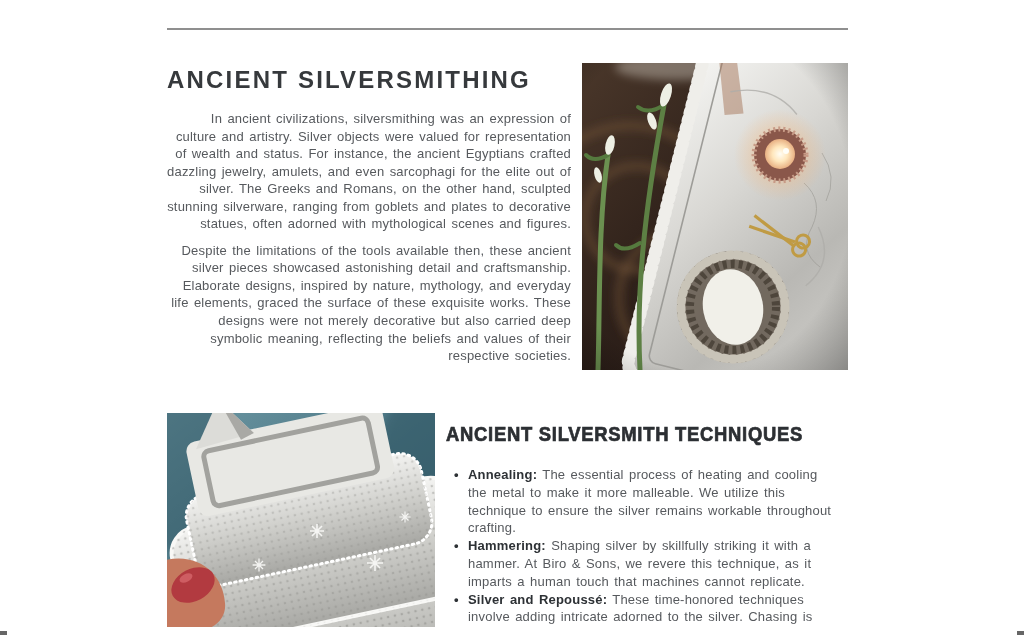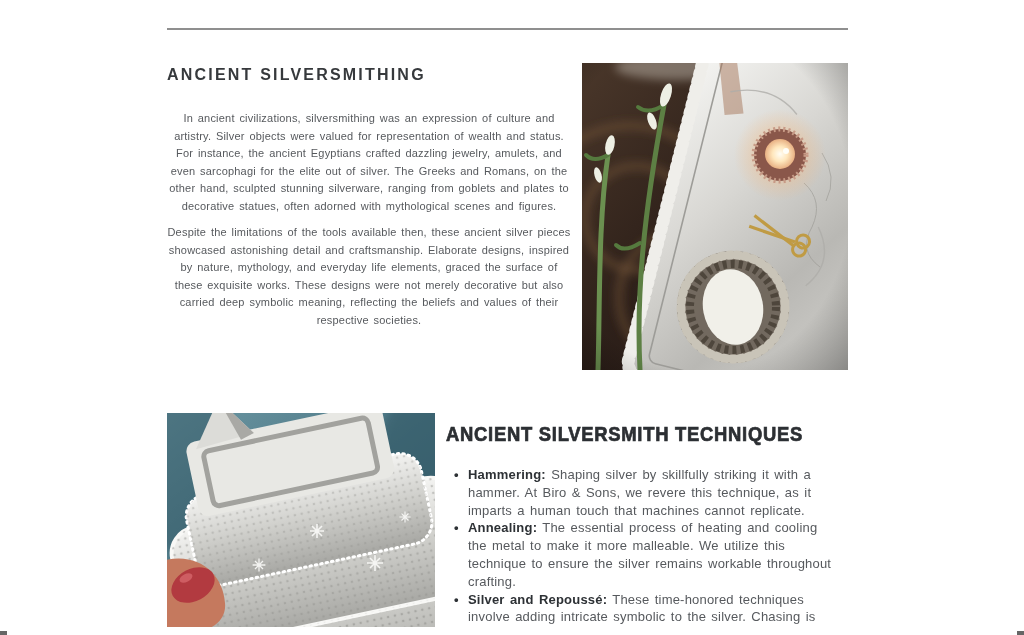--- a/index.html
+++ b/index.html
@@ -14,39 +14,39 @@
   .divider {
     position: absolute;
     left: 167px; top: 28px;
     width: 681px; height: 2px;
     background: #8f8f8f;
   }
   .h1 {
     position: absolute;
     left: 167px; top: 66px;
     margin: 0;
-    font-size: 16px;
+    font-size: 24px;
     font-weight: 700;
     letter-spacing: 2.2px;
     color: #36393c;
     white-space: nowrap;
   }
   .col1 {
     position: absolute;
     left: 167px; top: 110px;
     width: 404px;
   }
   .col1 p {
     margin: 0 0 9px 0;
-    font-size: 11px;
+    font-size: 13px;
     line-height: 17.55px;
     letter-spacing: 0.2px;
     word-spacing: 1.5px;
     color: #56595d;
-    text-align: center;
+    text-align: right;
   }
   .photo { position: absolute; margin: 0; padding: 0; line-height: 0; }
   .photo-tray { left: 582px; top: 63px; width: 266px; height: 307px; }
   .photo-box  { left: 167px; top: 413px; width: 268px; height: 214px; }
   .h2 {
     position: absolute;
     left: 446px; top: 423px;
     margin: 0;
     font-size: 20px;
     font-weight: 700;
@@ -266,21 +266,21 @@
         <path d="M-5 148 C 30 138 56 160 58 190 C 60 210 40 222 10 220 L -5 220 Z" fill="#c5795e"></path>
         <ellipse cx="26" cy="172" rx="23" ry="16" transform="rotate(-28 26 172)" fill="#b23a40"></ellipse>
         <ellipse cx="19" cy="165" rx="7" ry="4" transform="rotate(-28 19 165)" fill="#d5666a" opacity="0.8"></ellipse>
       </g>
     </svg>
   </figure>
 
   <h2 class="h2">ANCIENT SILVERSMITH TECHNIQUES</h2>
 
   <ul class="techniques">
+    <li><span class="bl">Annealing:</span> <span>The essential process of heating and cooling the metal to make it more malleable. We utilize this technique to ensure the silver remains workable throughout crafting.</span></li>
     <li><span class="bl">Hammering:</span> <span>Shaping silver by skillfully striking it with a hammer. At Biro &amp; Sons, we revere this technique, as it imparts a human touch that machines cannot replicate.</span></li>
-    <li><span class="bl">Annealing:</span> <span>The essential process of heating and cooling the metal to make it more malleable. We utilize this technique to ensure the silver remains workable throughout crafting.</span></li>
-    <li><span class="bl">Silver and Repoussé:</span> <span>These time-honored techniques involve adding intricate symbolic to the silver. Chasing is</span></li>
+    <li><span class="bl">Silver and Repoussé:</span> <span>These time-honored techniques involve adding intricate adorned to the silver. Chasing is</span></li>
   </ul>
 
   <div class="corner corner-l"></div>
   <div class="corner corner-r"></div>
 
 </div>
 
 </body></html>

